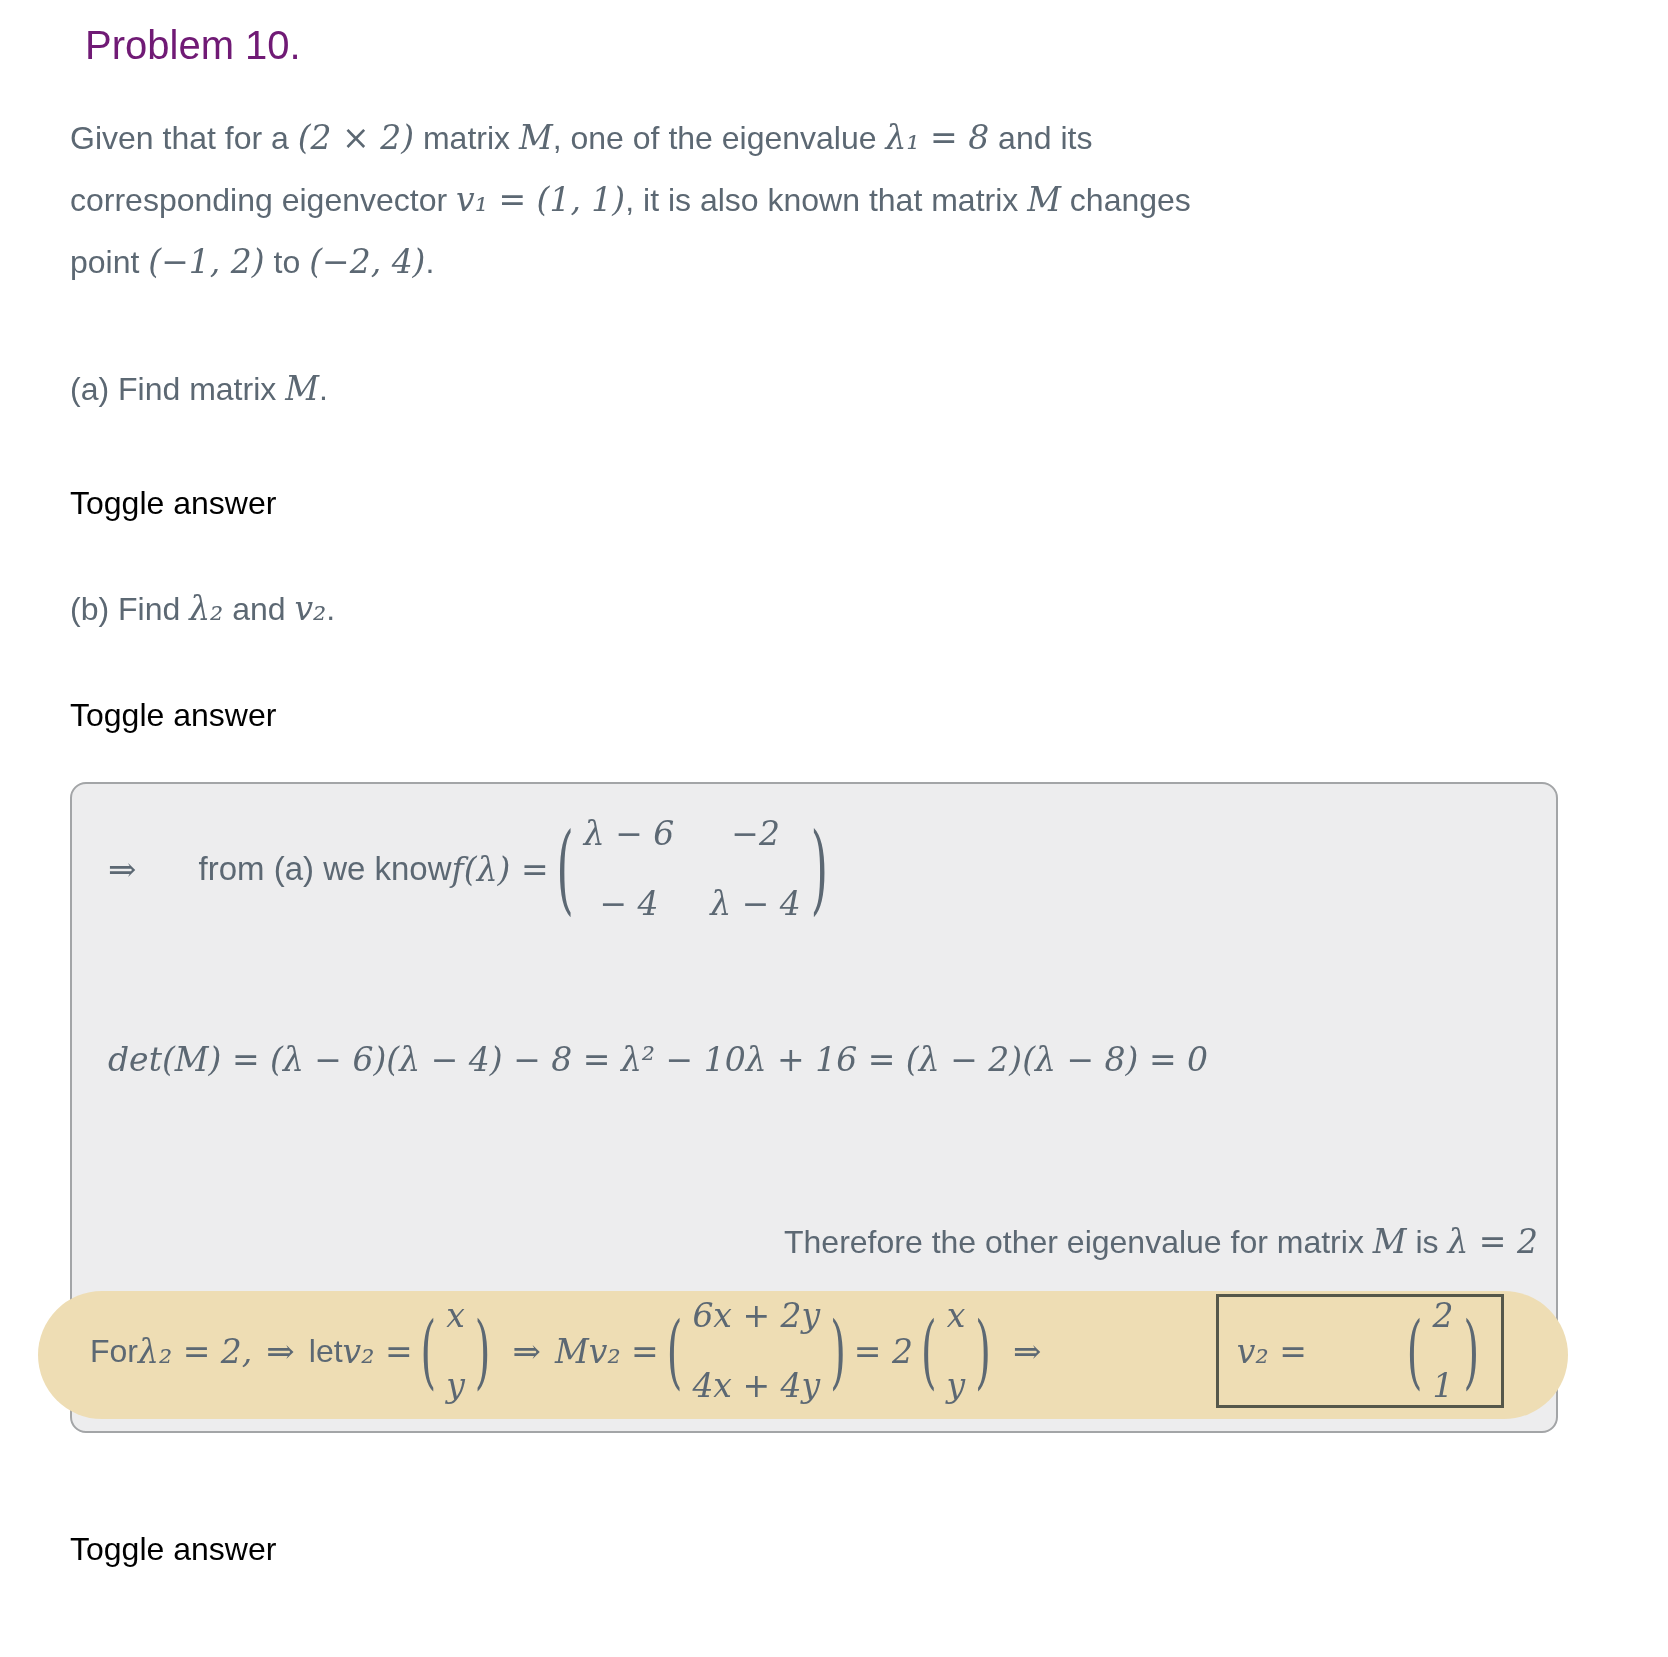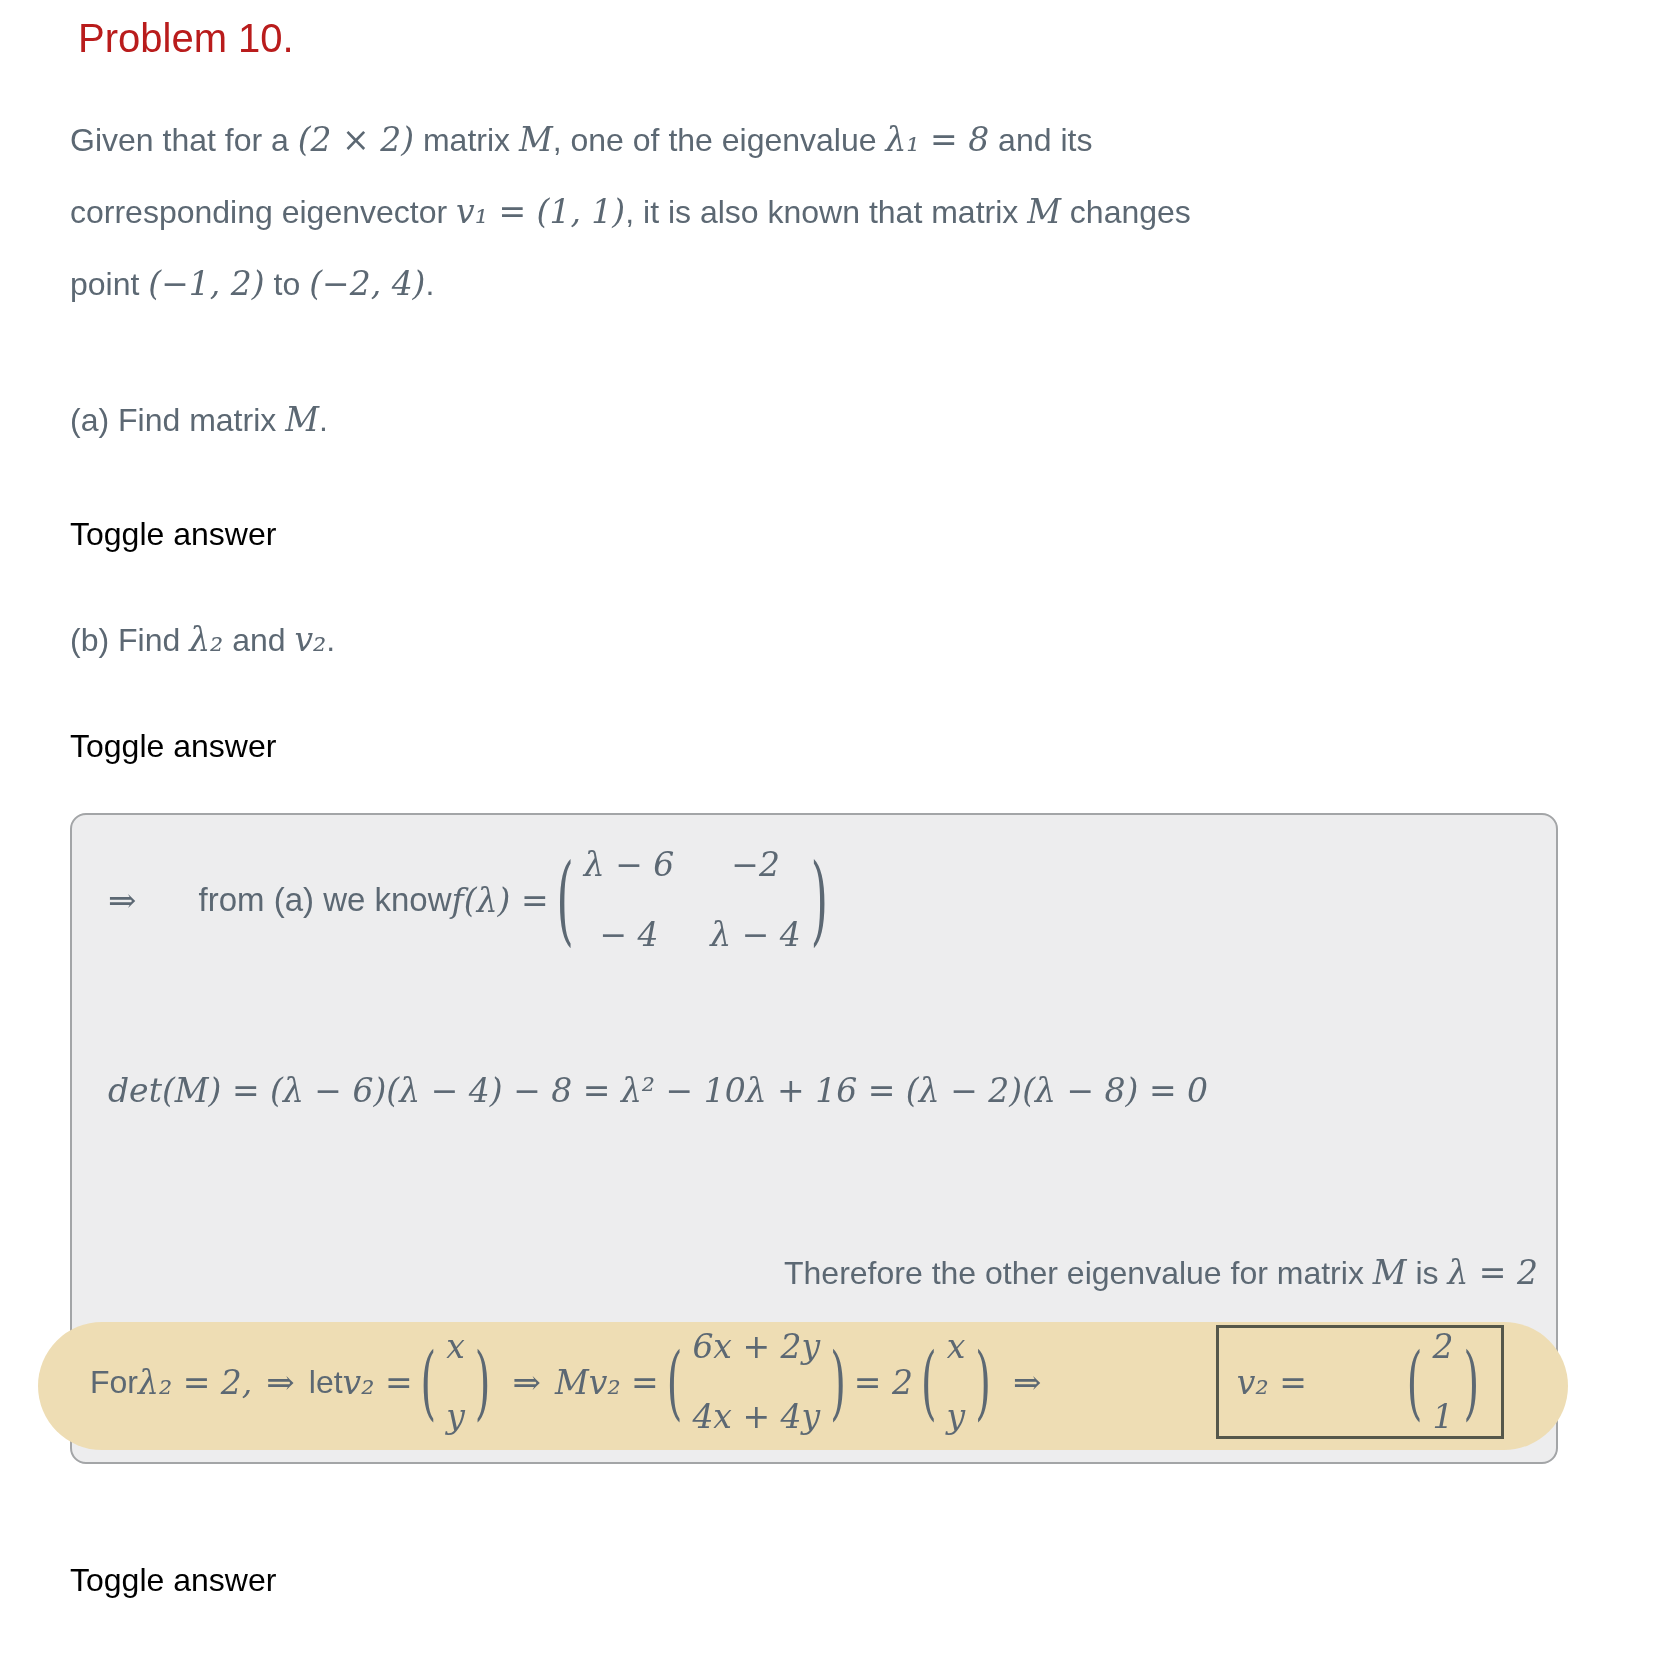--- a/index.html
+++ b/index.html
@@ -10,26 +10,26 @@
     overflow: hidden;
     font-family: "Liberation Sans", sans-serif;
     font-size: 32px;
     color: #5c6873;
   }
   .content { padding: 6px 70px 0 70px; }
 
   .title {
     font-size: 40px; line-height: 48px;
     font-weight: 400;
-    color: #b91c1c;
-    margin: 8px;
+    color: #701a75;
+    margin: 15px;
   }
 
   .intro { margin-top: 42px; }
-  .intro .line { line-height: 72px; white-space: nowrap; }
+  .intro .line { line-height: 54px; white-space: nowrap; margin-top: 8px; }
 
   .m {
     font-family: "DejaVu Serif", serif;
     font-style: italic;
     font-size: 33px;
   }
   .t { font-style: normal; }
 
   .part-label { margin-top: 62px; line-height: 75px; }
   .part-label.b { margin-top: 44px; }

